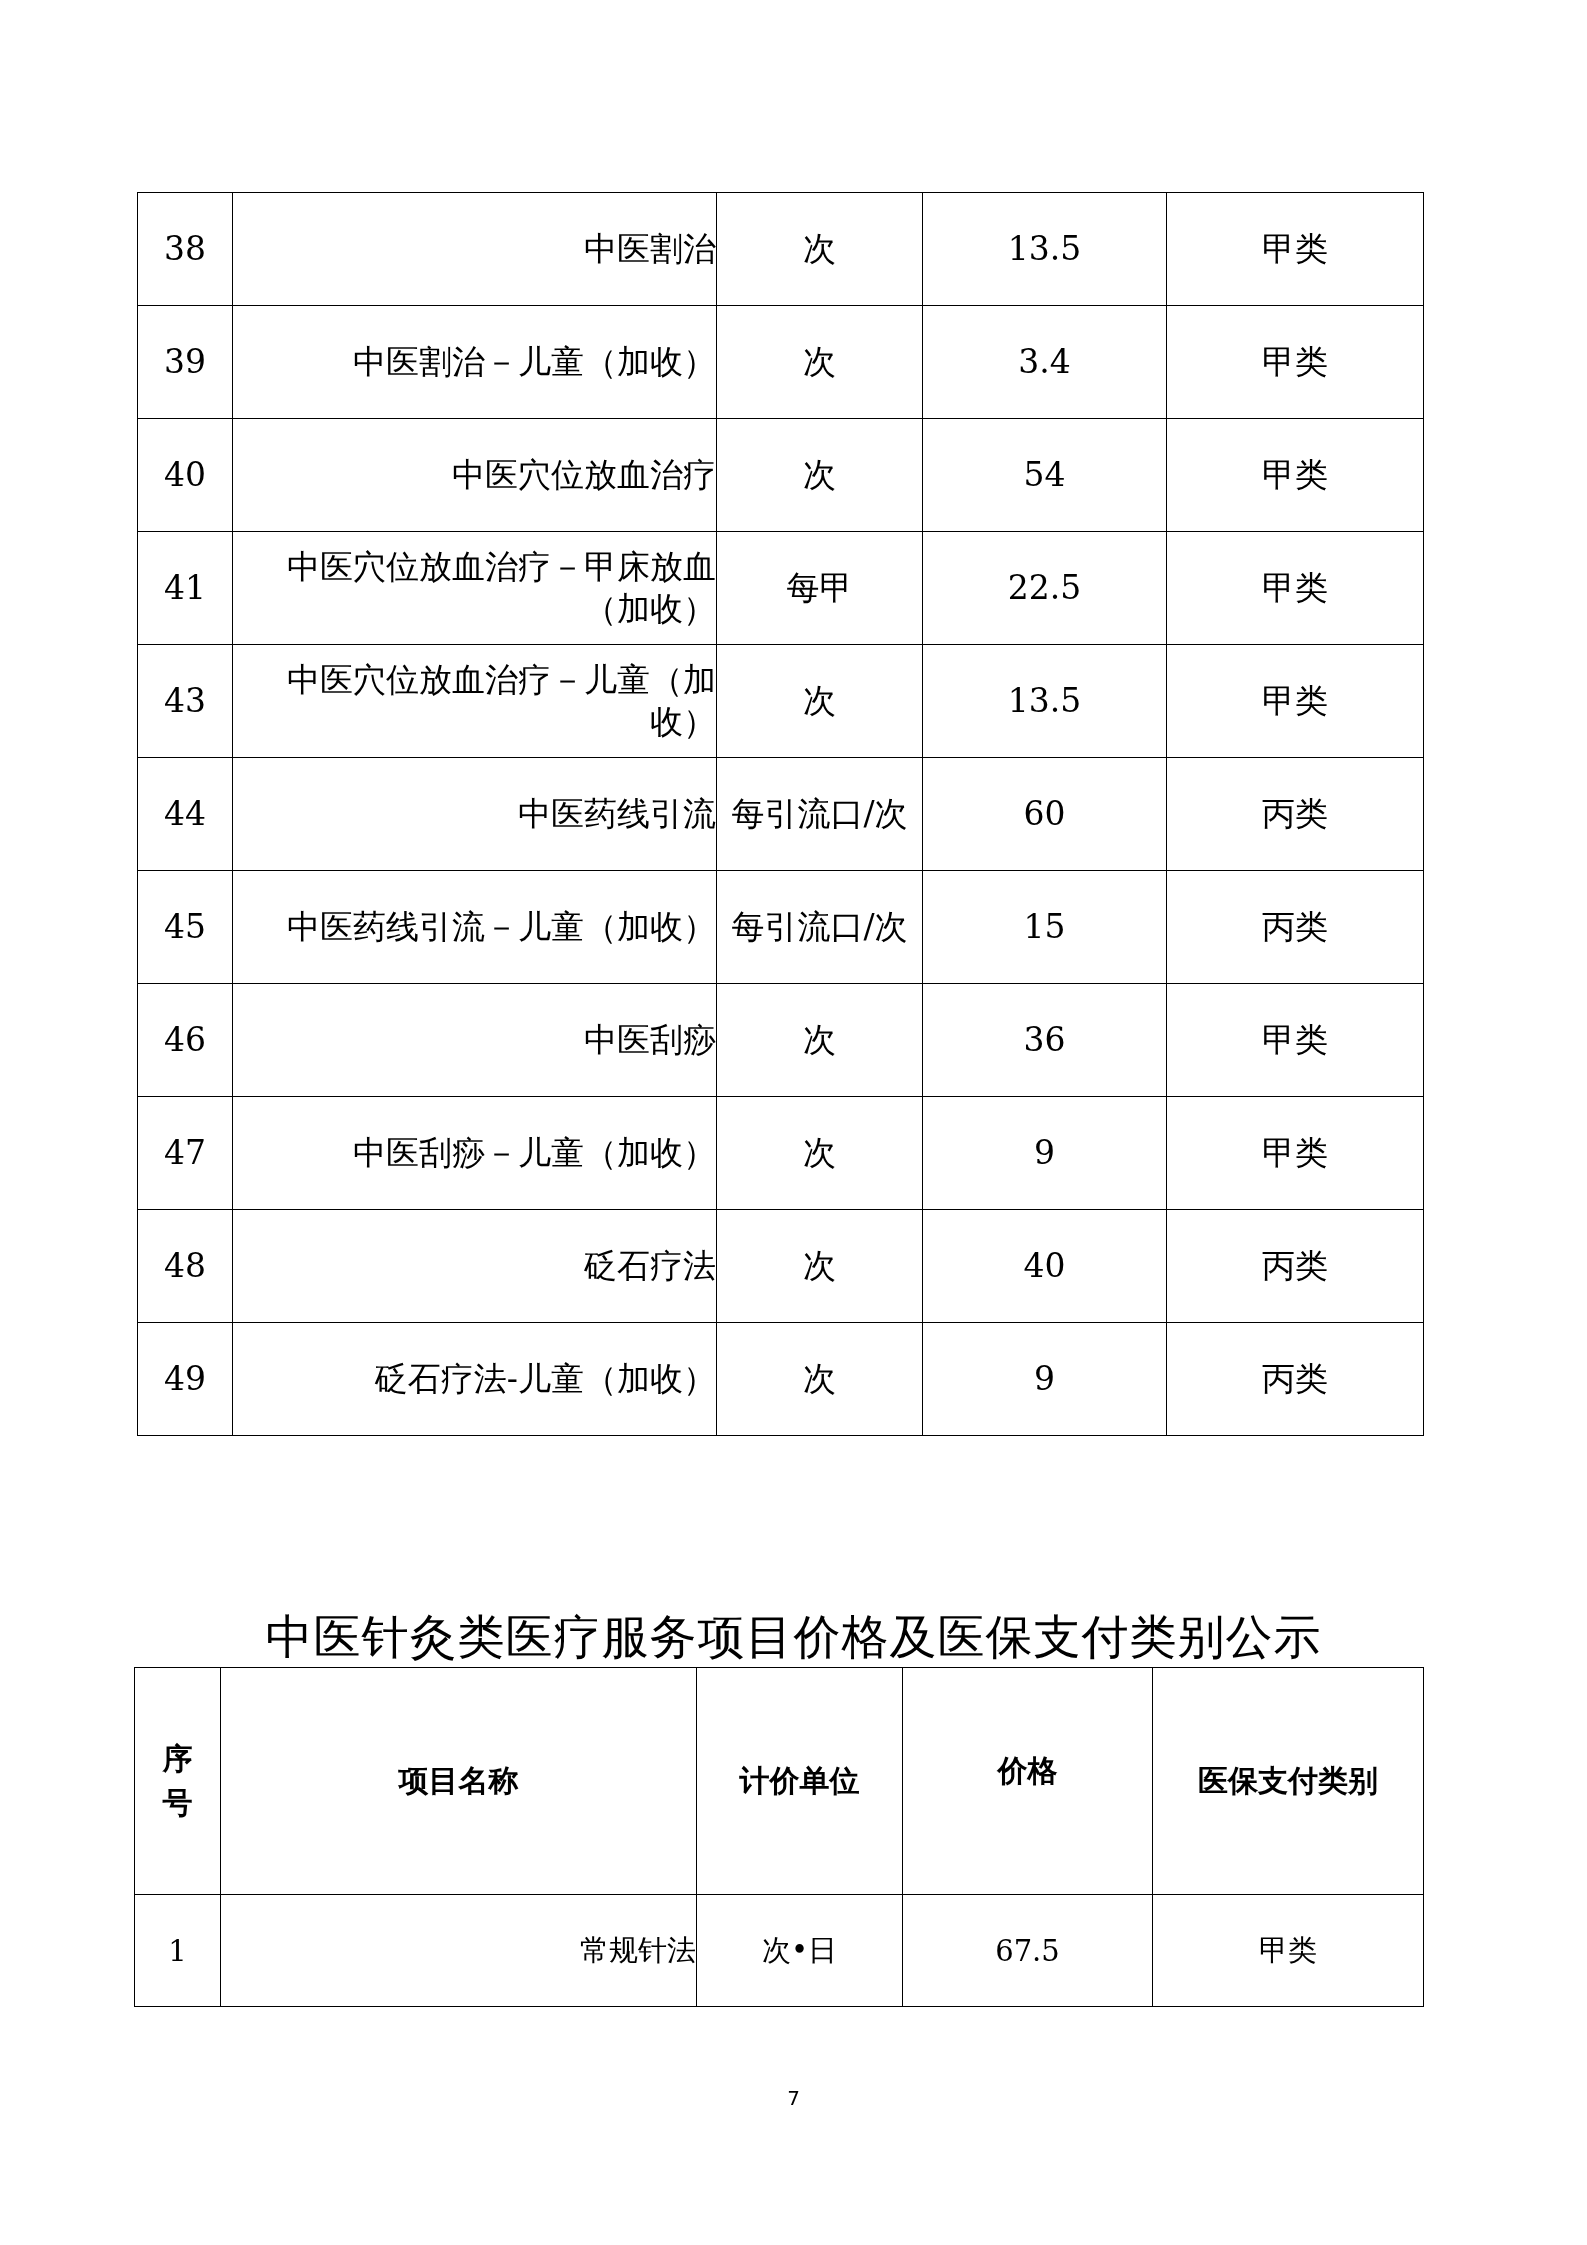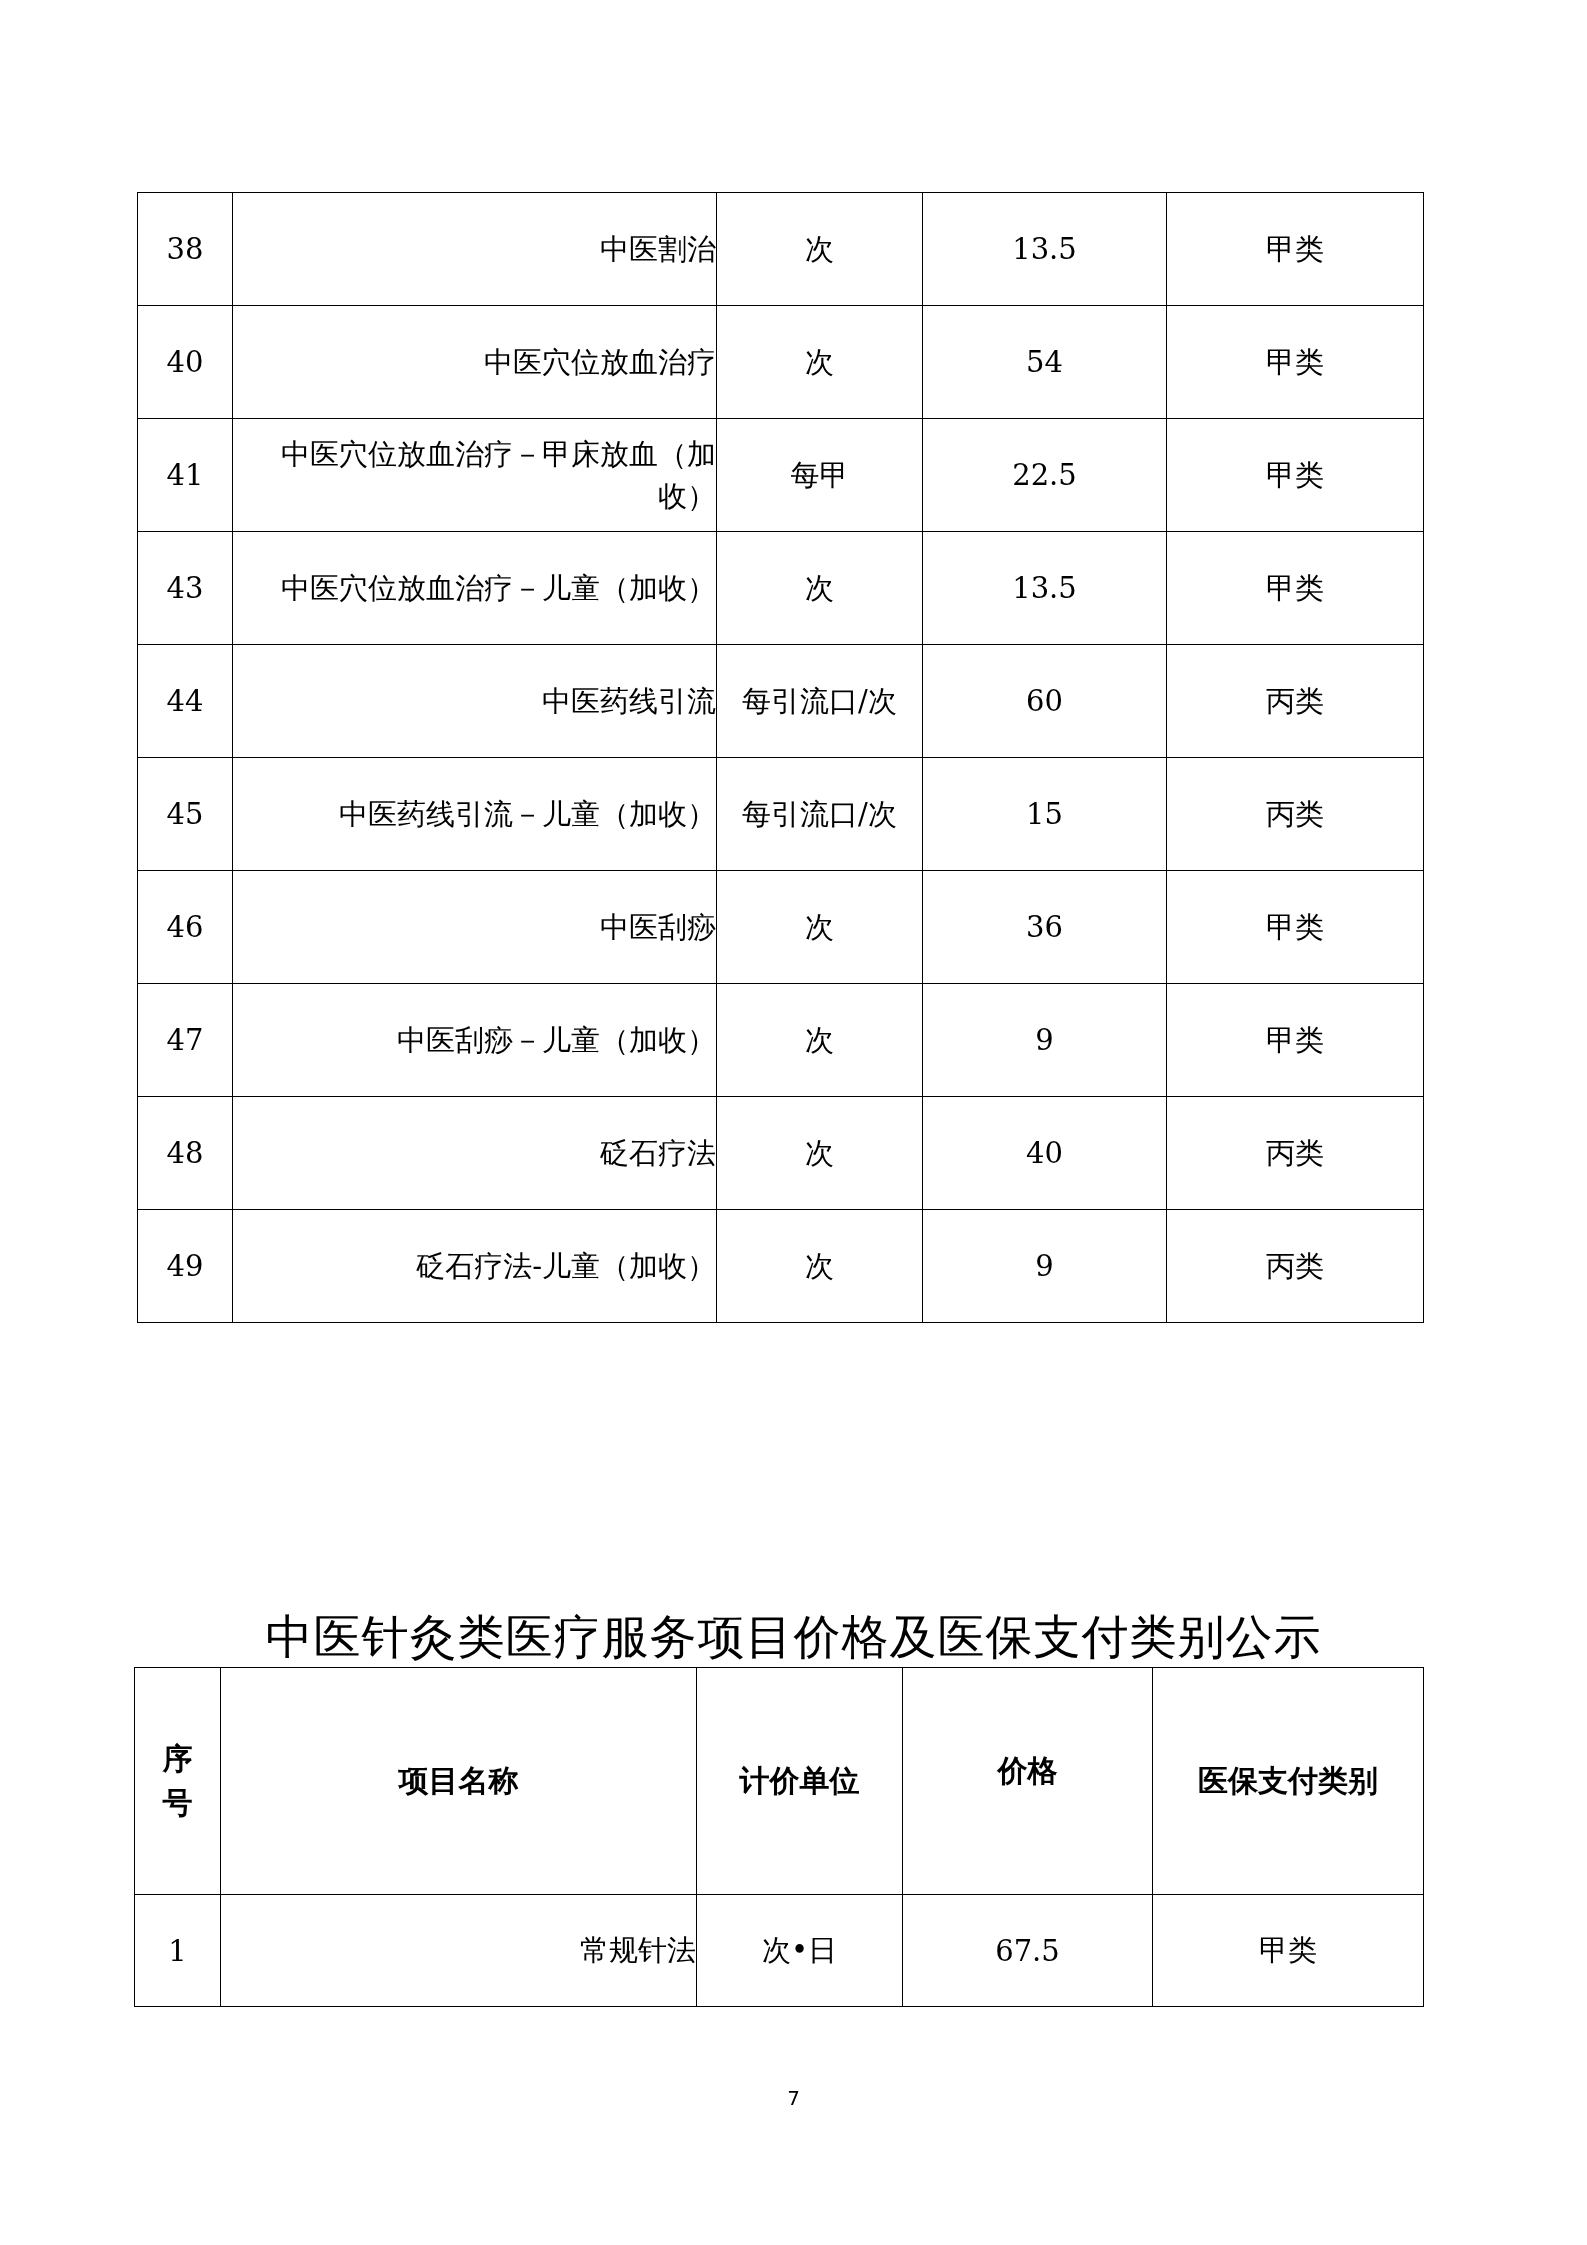--- a/index.html
+++ b/index.html
@@ -3,21 +3,21 @@
 <meta charset="utf-8">
 <style>
   html, body { margin: 0; padding: 0; background: #ffffff; }
   body {
     width: 1587px; height: 2245px; position: relative; overflow: hidden;
     font-family: "DejaVu Serif", "Liberation Serif", serif; color: #000;
   }
   table { border-collapse: collapse; position: absolute; table-layout: fixed; }
   td, th { border: 1.5px solid #000; padding: 0; vertical-align: middle; }
   #table-main { left: 137px; top: 192px; width: 1286px; }
-  #table-main td { height: 112px; font-size: 29px; line-height: 42px; }
+  #table-main td { height: 112px; font-size: 33px; line-height: 42px; }
   .c-no { text-align: center; }
   .c-name { text-align: right; padding-left: 14px !important; }
   .c-unit, .c-price, .c-cat { text-align: center; }
   #section-title {
     position: absolute; left: 0; width: 1587px; top: 1574px;
     text-align: center; font-family: "DejaVu Sans", "Liberation Sans", sans-serif;
     font-size: 47px; font-weight: normal; letter-spacing: 1px; line-height: 64px;
   }
   #table-acu { left: 134px; top: 1667px; width: 1289px; }
   #table-acu th {
@@ -43,20 +43,27 @@
       <col style="width:206px">
       <col style="width:244px">
       <col style="width:257px">
   </colgroup>
   <tbody>
     <tr>
         <td class="c-no">38</td>
         <td class="c-name">中医割治</td>
         <td class="c-unit">次</td>
         <td class="c-price">13.5</td>
+        <td class="c-cat">甲类</td>
+      </tr>
+    <tr>
+        <td class="c-no">39</td>
+        <td class="c-name">中医割治－儿童（加收）</td>
+        <td class="c-unit">次</td>
+        <td class="c-price">3.4</td>
         <td class="c-cat">甲类</td>
       </tr>
     <tr>
         <td class="c-no">40</td>
         <td class="c-name">中医穴位放血治疗</td>
         <td class="c-unit">次</td>
         <td class="c-price">54</td>
         <td class="c-cat">甲类</td>
       </tr>
     <tr>

